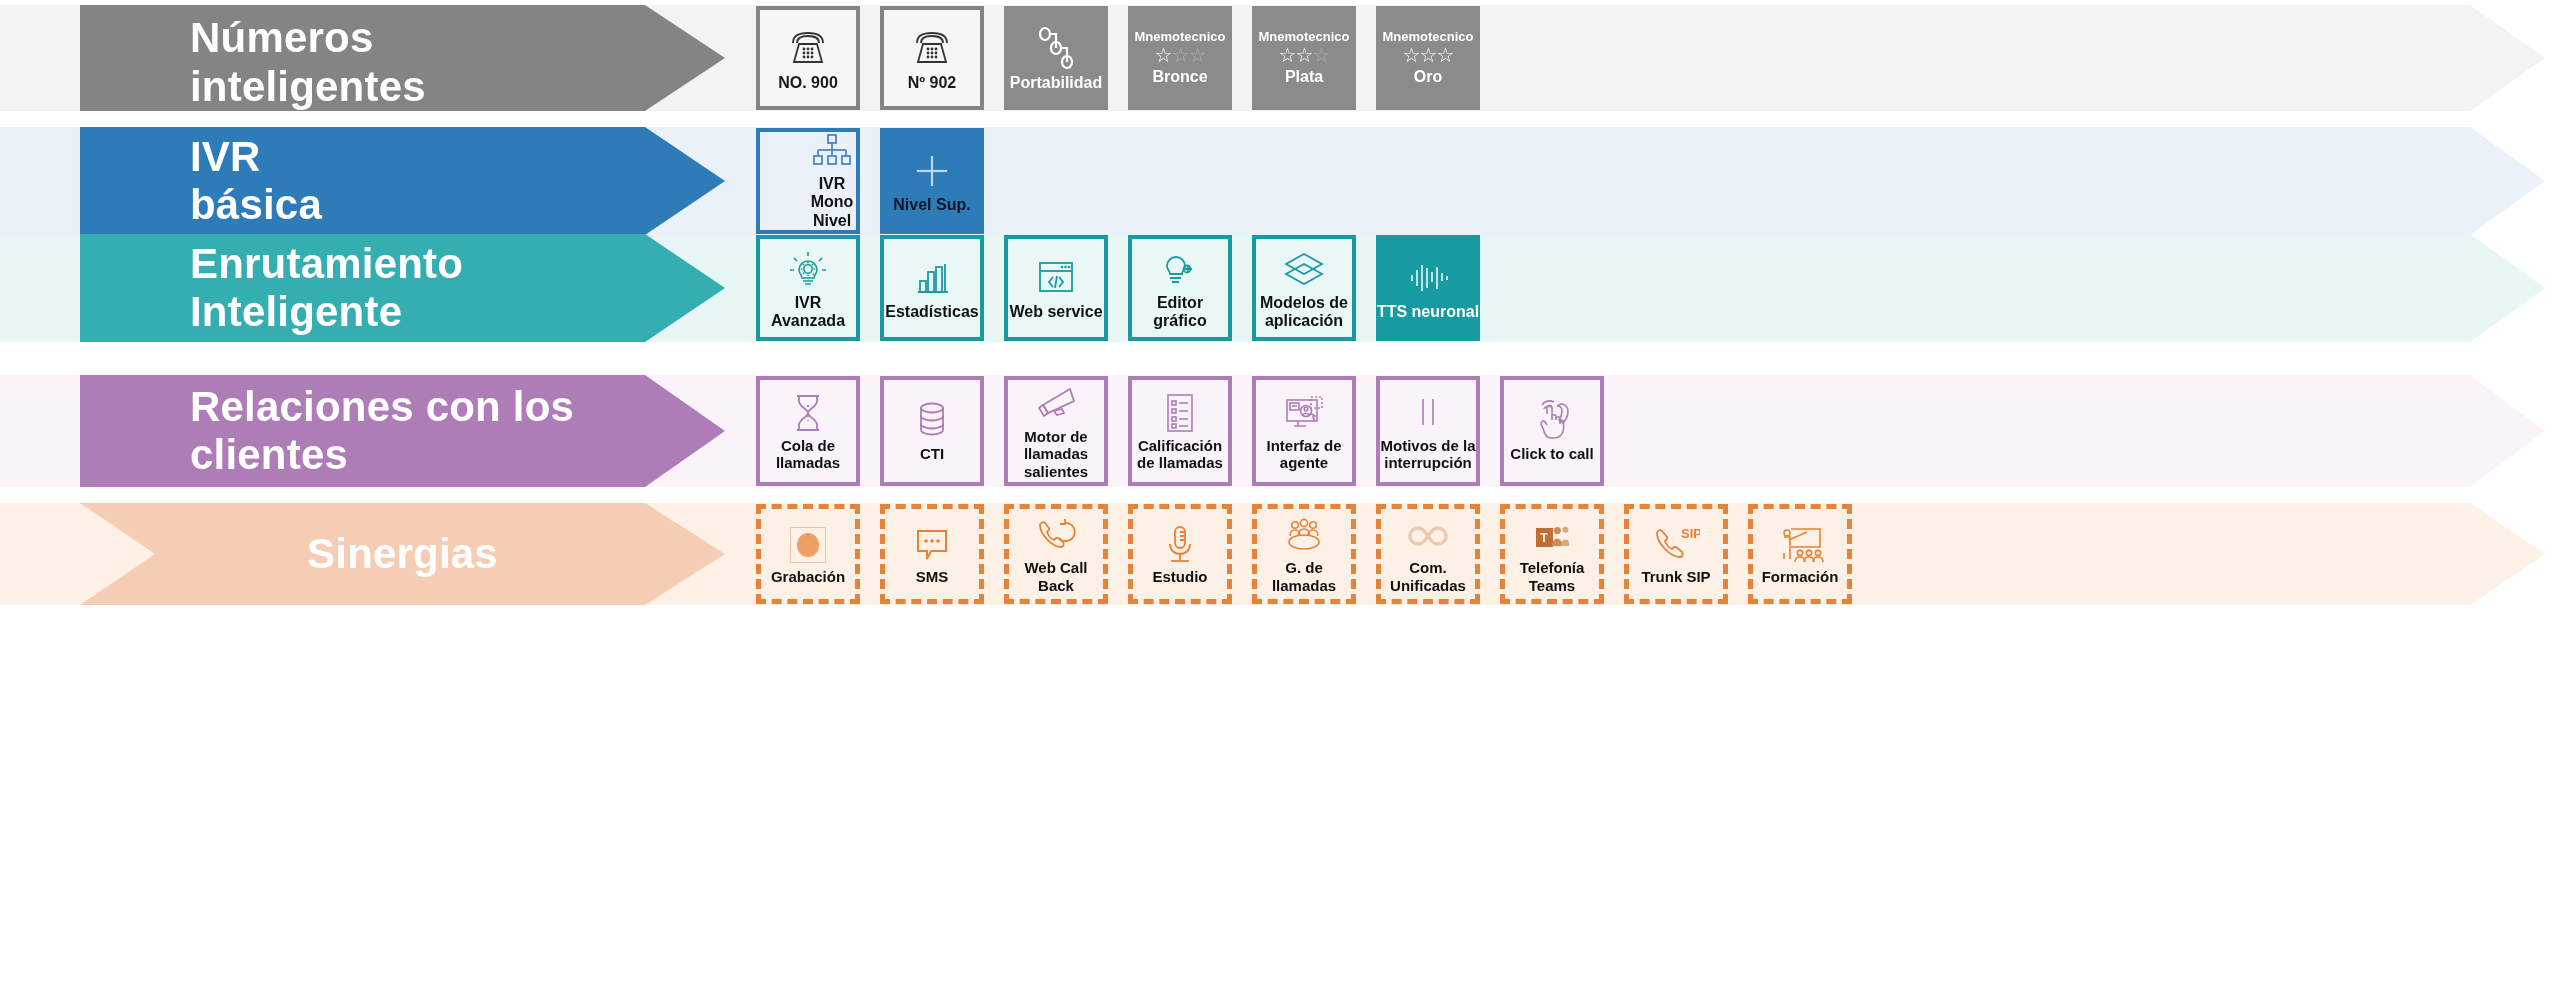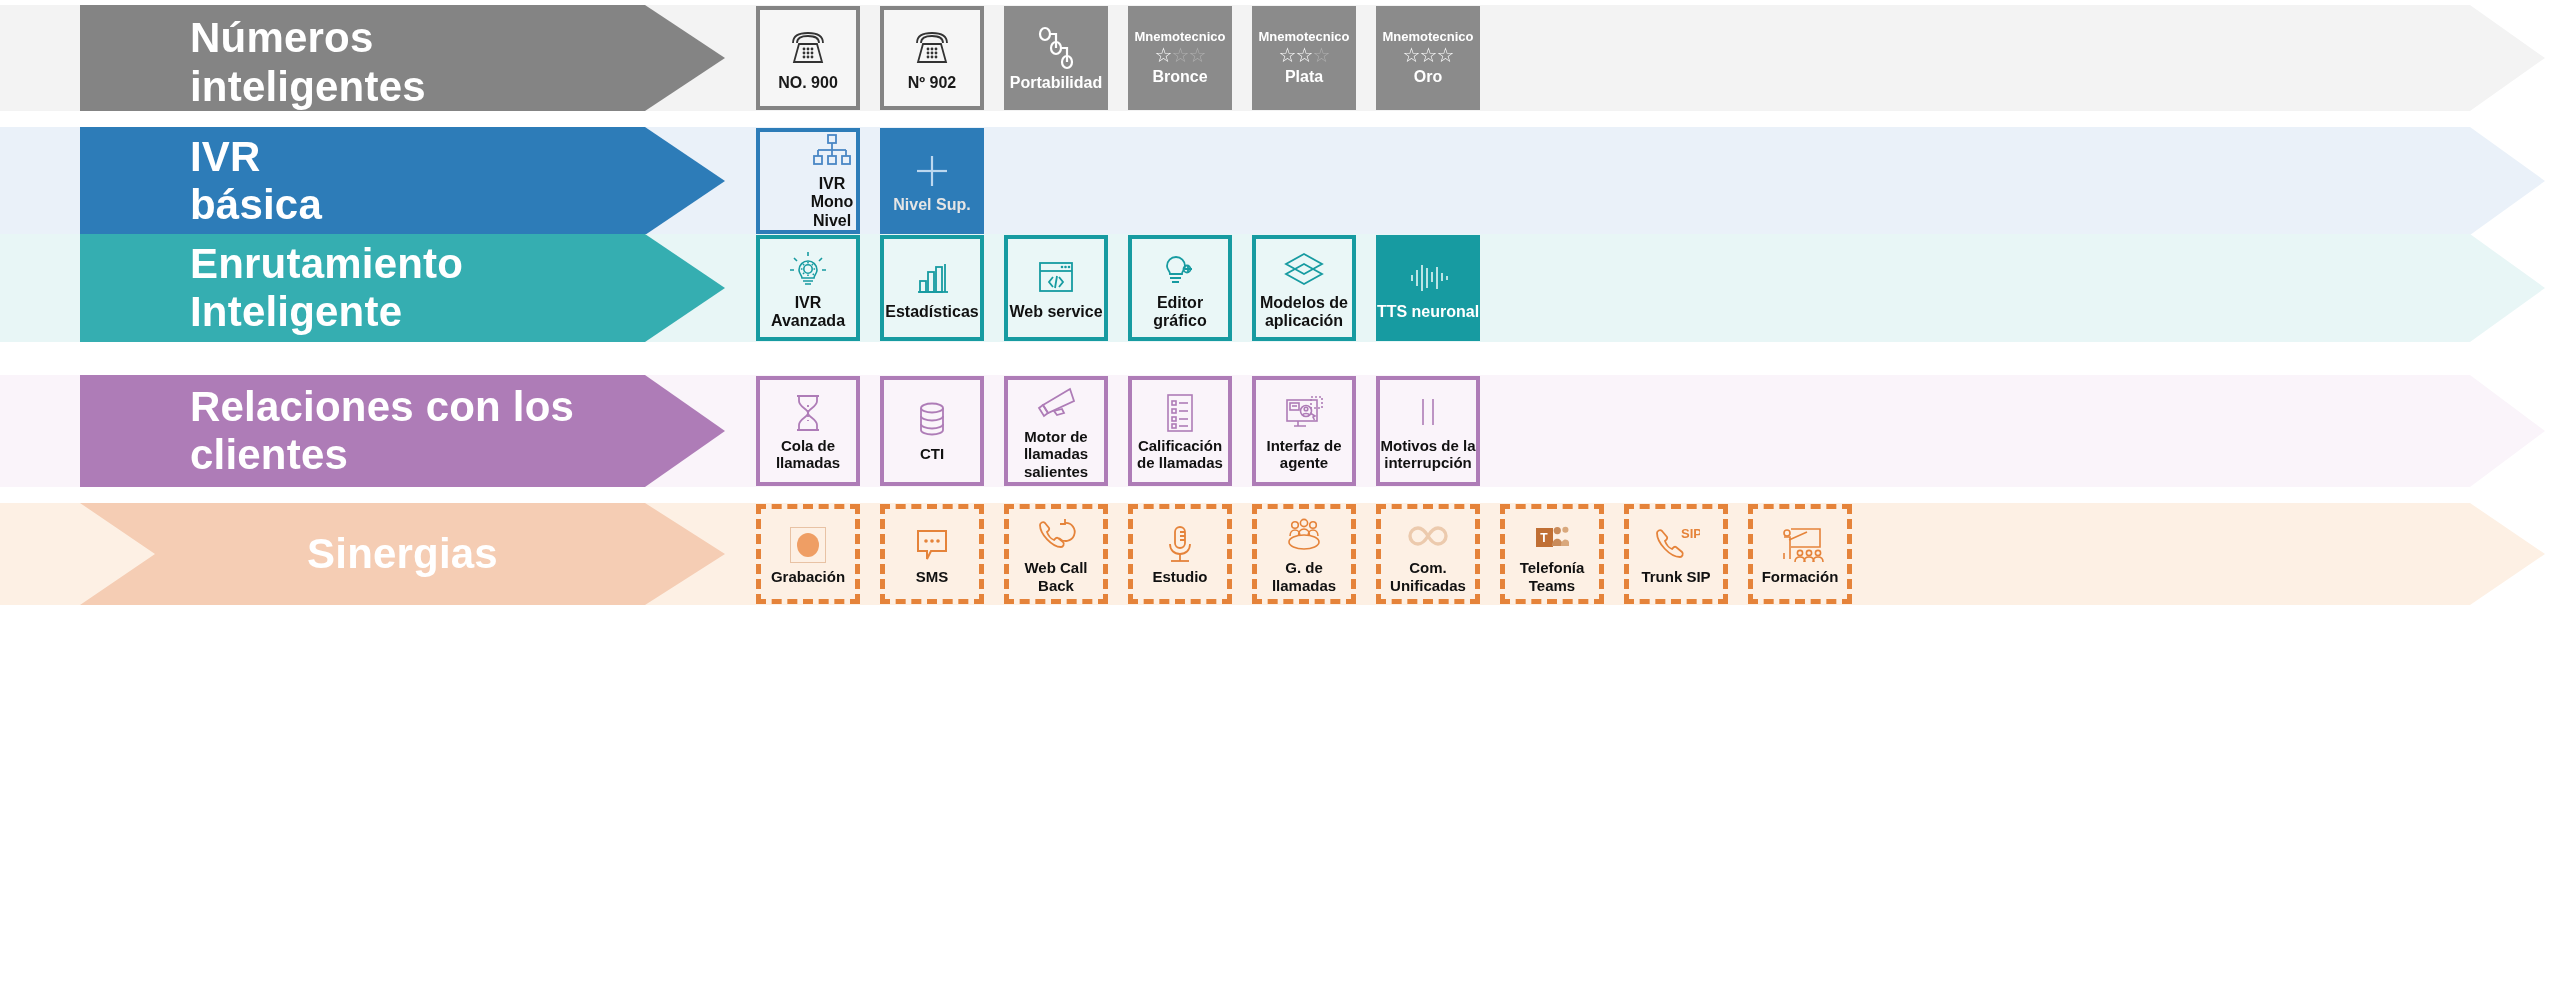--- a/index.html
+++ b/index.html
@@ -35,21 +35,21 @@
   .r1 .mn{font-size:13px;font-weight:bold;color:#ffffff;margin-bottom:1px;}
   .r1 .stars{font-size:20px;line-height:1;letter-spacing:-1px;margin-bottom:3px;color:#ffffff;}
   .r1 .stars .off{color:#b0b0b0;}
 
   
   .r2{top:127px;height:108px;}
   .r2 .band{background:#eaf1f9;}
   .r2 .arrow-fill{background:#2d7cb8;}
   .r2 .card{width:104px;height:106px;font-size:16px;}
   .r2 .card.outline{border:4px solid #2d7cb8;background:#eaf1f9;color:#111111;padding-left:48px;}
-  .r2 .card.solid{border:0;background:#2d7cb8;color:#e5e5e5;}
+  .r2 .card.solid{border:0;background:#2d7cb8;color:#0f172a;}
   .r2 .card .ic{height:46px;margin-bottom:2px;}
 
   
   .r3{top:234px;height:108px;}
   .r3 .band{background:#e8f6f6;}
   .r3 .arrow-fill{background:#35aeb1;}
   .r3 .card{width:104px;height:106px;font-size:16px;}
   .r3 .card.outline{border:4px solid #179ba1;background:#eaf7f7;color:#111111;}
   .r3 .card.solid{border:0;background:#179ba1;color:#ffffff;}
   .r3 .card .ic{height:46px;margin-bottom:2px;}
@@ -422,20 +422,35 @@
           <svg width="40" height="34" viewBox="0 0 40 34">
               <g stroke="#ae7cb7" stroke-width="1.6">
             <path d="M15 3v26"></path>
                 <path d="M25 3v26"></path>
               </g>
             </svg>
         </span>
         <span class="cap">Motivos de la interrupción</span>
       </div>
 
+      <div class="card outline">
+        <span class="ic">
+          <svg width="44" height="42" viewBox="0 0 44 42">
+              <g fill="none" stroke="#ae7cb7" stroke-width="1.6">
+            <path d="M17 14V8a2.5 2.5 0 0 1 5 0v12"></path>
+            <path d="M22 16a2.2 2.2 0 0 1 4 0v4"></path>
+                <path d="M26 18a2.2 2.2 0 0 1 4 0v6"></path>
+            <path d="M30 21a2 2 0 0 1 3.6 1.2V28c0 6-4 10-9 10h-3c-5 0-7-4-8-8l-2.5-6a2.3 2.3 0 0 1 4-2l2 3"></path>
+            <path d="M14 9a5 5 0 0 1 7-2M12 5a9 9 0 0 1 12-3"></path>
+            <path d="M31 4c4 0 7 3 7 7 0 5-2 9-5 12l-4-3c2-3 3-6 3-9 0-3-2-5-5-5z"></path>
+              </g>
+            </svg>
+        </span>
+        <span class="cap">Click to call</span>
+      </div>
 
     </div>
   </div>
 
   <div class="row r5">
     <div class="band"></div>
     <div class="arrow arrow-fill arrow-chevron">
       <div class="arrow-label center">
         <div>Sinergias</div>
       </div>

